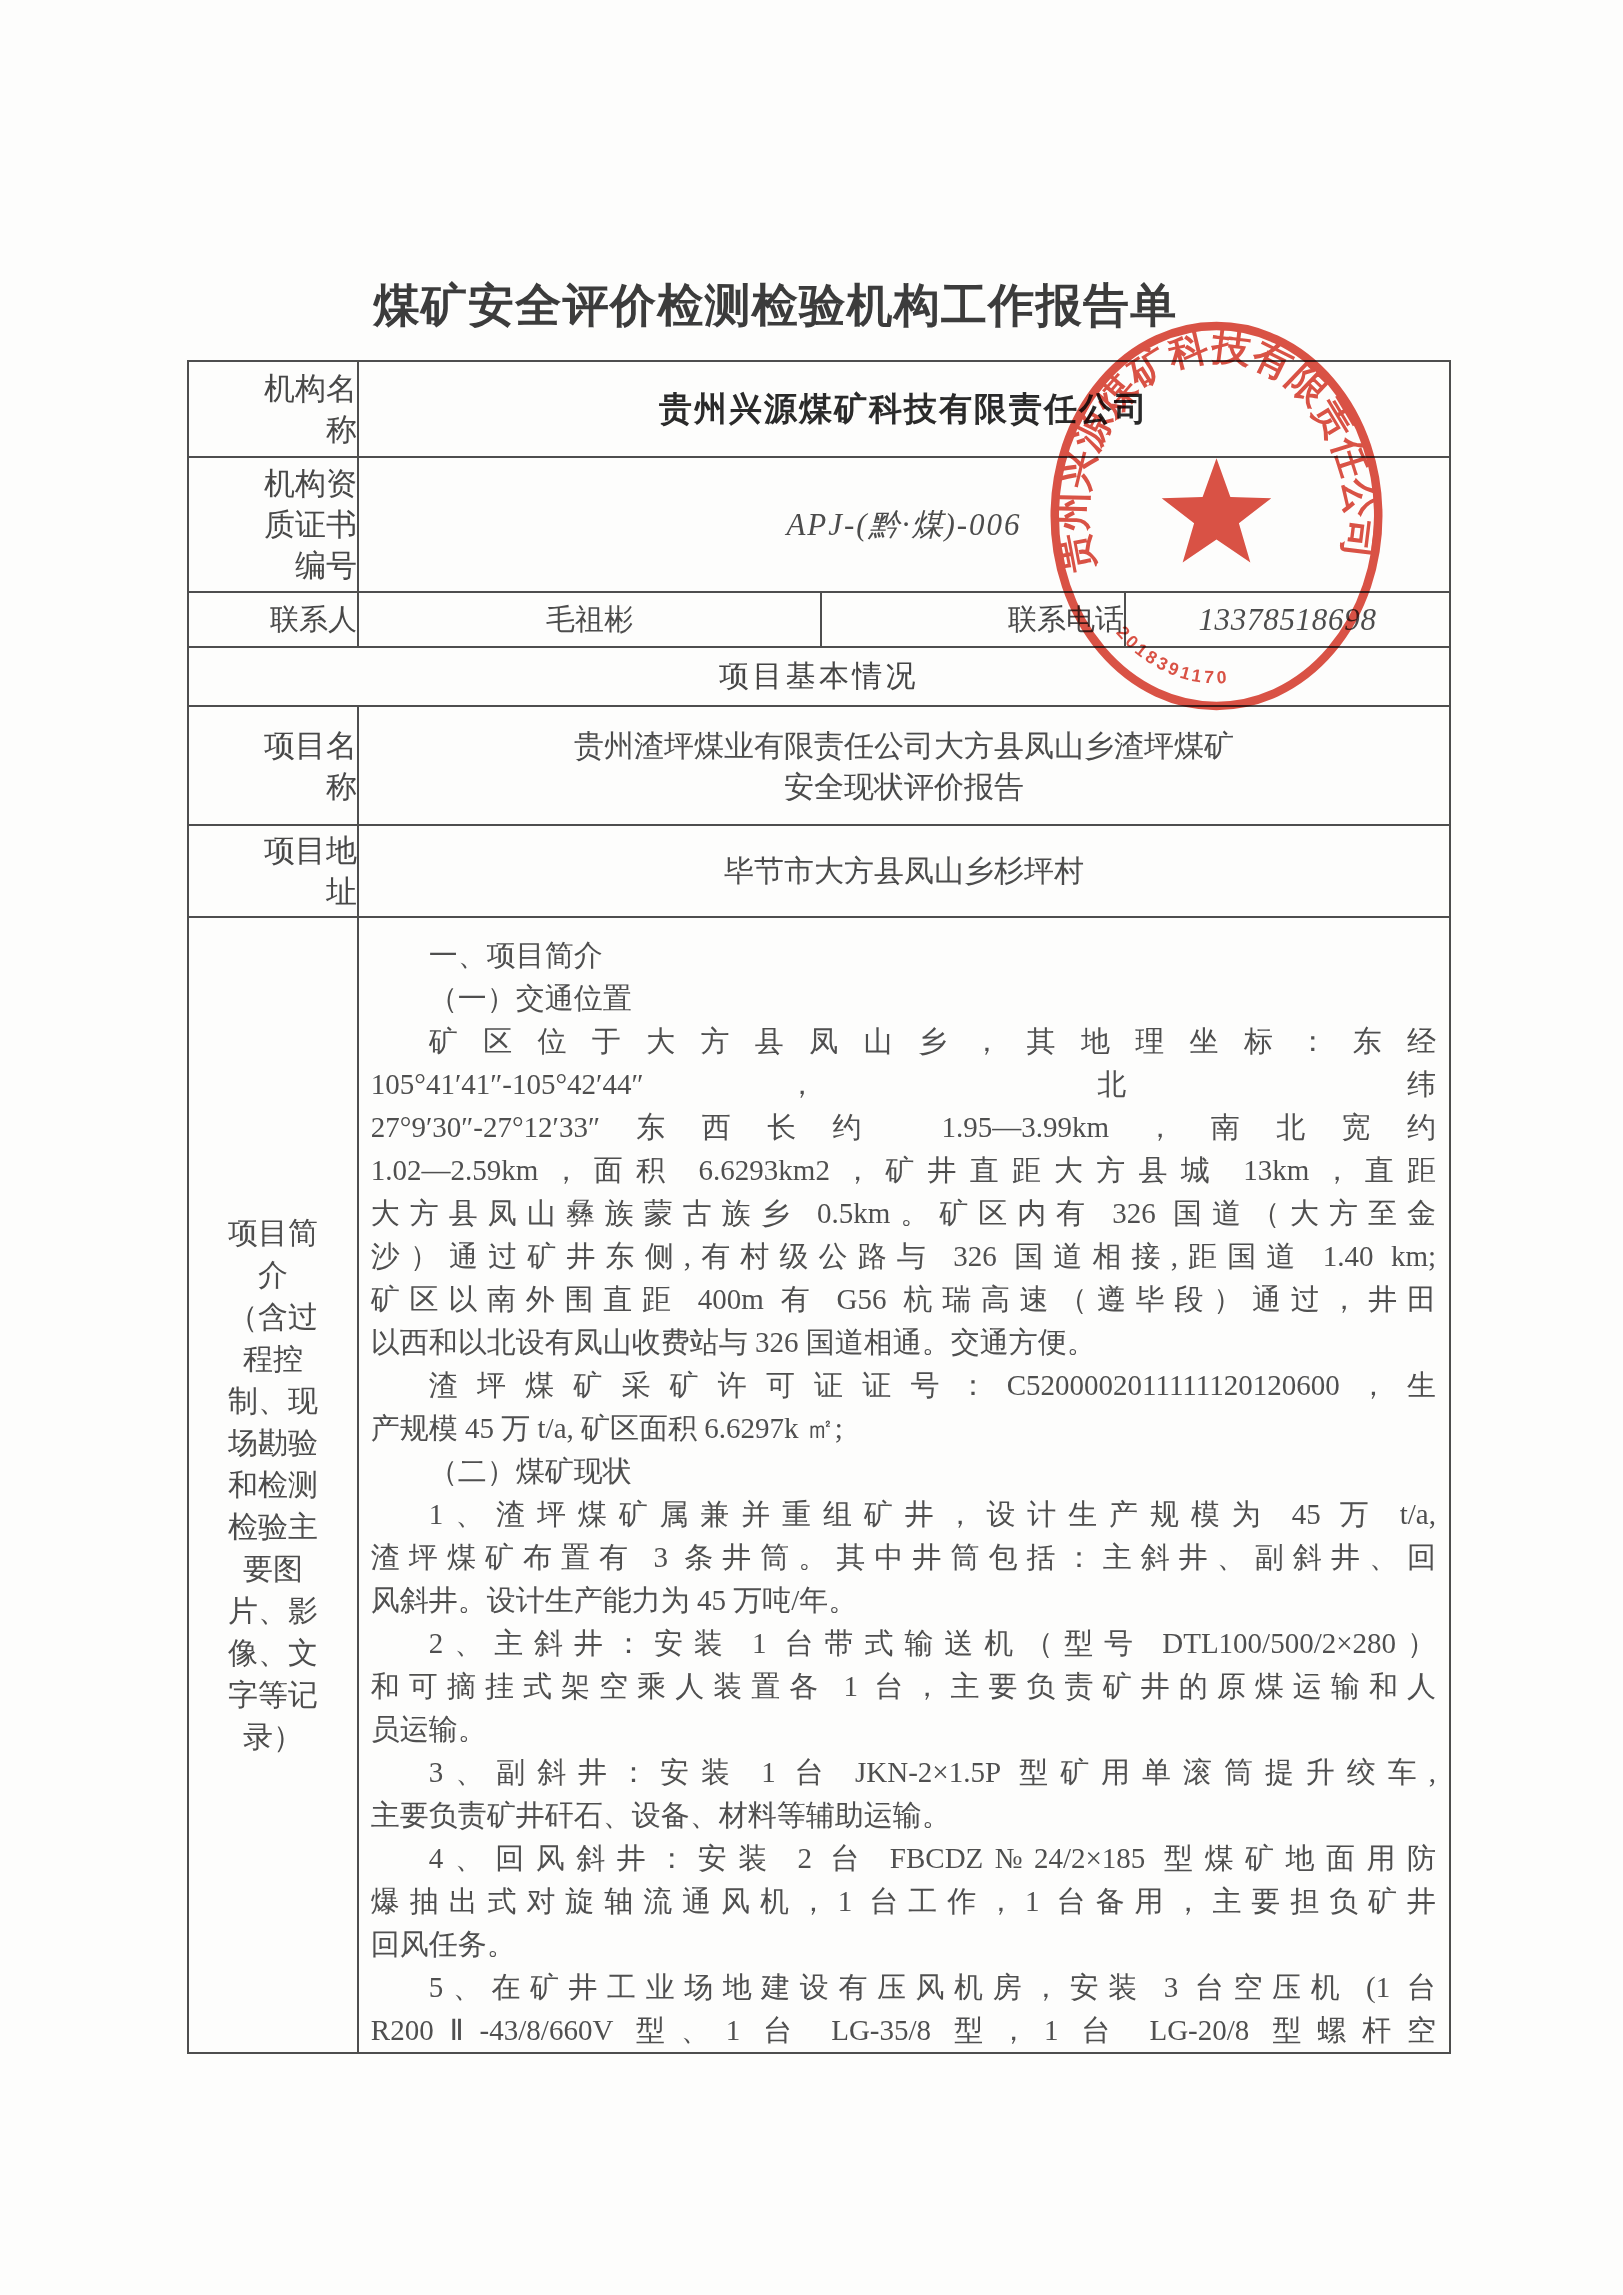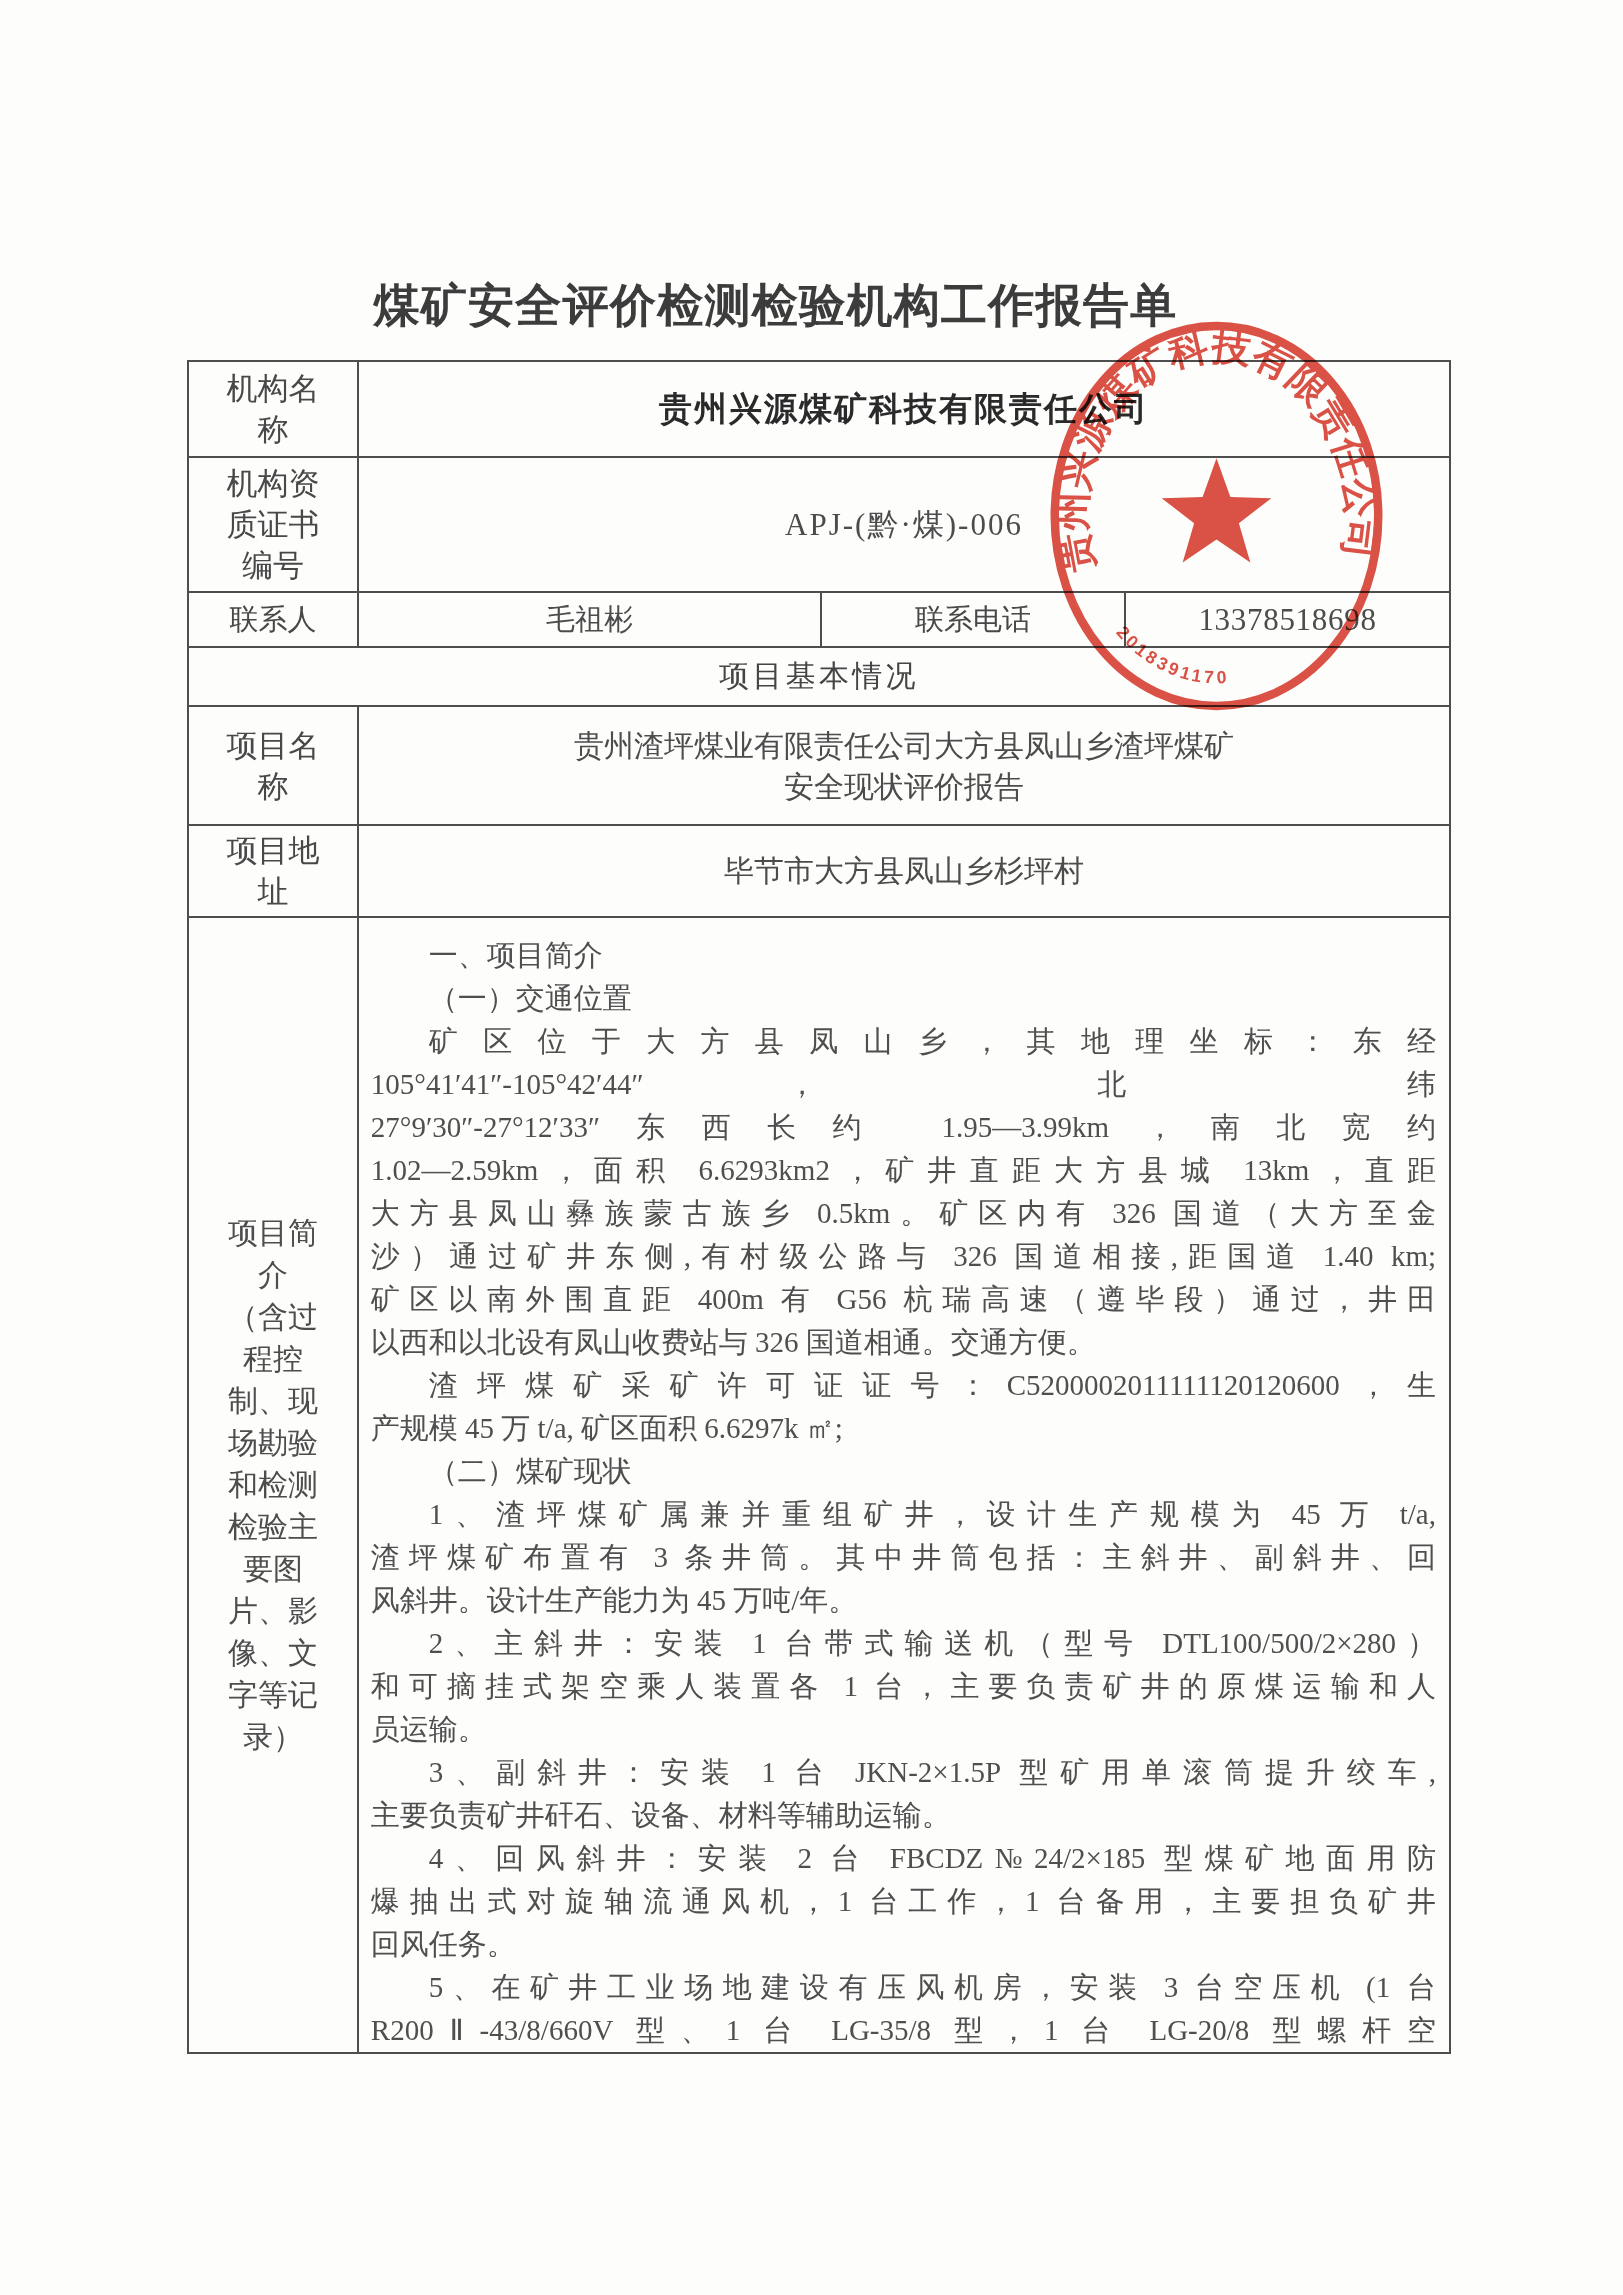--- a/index.html
+++ b/index.html
@@ -13,24 +13,24 @@
     position:absolute; top:278px; left:0; width:1551px;
     text-align:center; font-size:46px; line-height:54px; font-weight:700;
     color:#3c3c3c; letter-spacing:1.3px;
   }
   table.doc {
     position:absolute; left:187px; top:360px; width:1262px;
     border-collapse:collapse; table-layout:fixed;
     color:#4c4c4c;
   }
   table.doc td { border:2px solid #4e4e4e; padding:0; vertical-align:middle; }
-  .lab   { text-align:center; font-size:31px; line-height:41px; color:#484848; }
+  .lab   { text-align:right; font-size:31px; line-height:41px; color:#484848; }
   .val   { text-align:center; font-size:30px; color:#4c4c4c; }
   .company { font-weight:700; font-size:33px; color:#2a2a2a; letter-spacing:2px; }
-  .mono  { font-family:"Liberation Serif", serif; letter-spacing:2px; font-size:31px; }
+  .mono  { font-family:"Liberation Serif", serif; letter-spacing:2px; font-size:31px;font-style:italic; }
   .sect  { text-align:center; font-size:30px; letter-spacing:3.3px; color:#454545; }
   .two-line { line-height:41px; }
   .intro-label {
     display:flex; flex-direction:column; justify-content:center; align-items:center;
     height:100%; font-size:30px; line-height:42px; color:#4d4d4d; text-align:center;
   }
   .body-cell { vertical-align:top; }
   .body-wrap {
     padding:15.7px 13px 0 11.8px;
     font-family:"Liberation Serif", serif;

